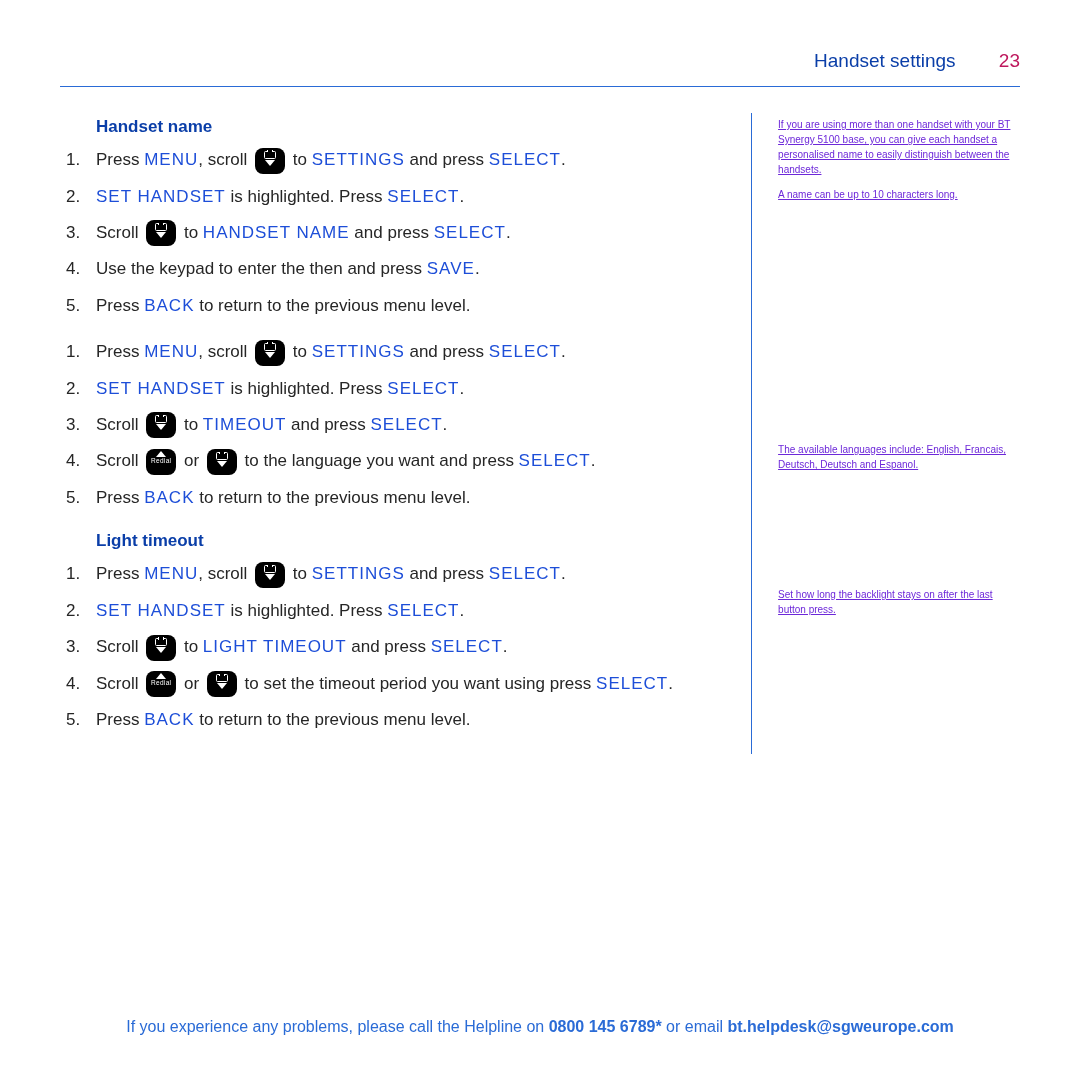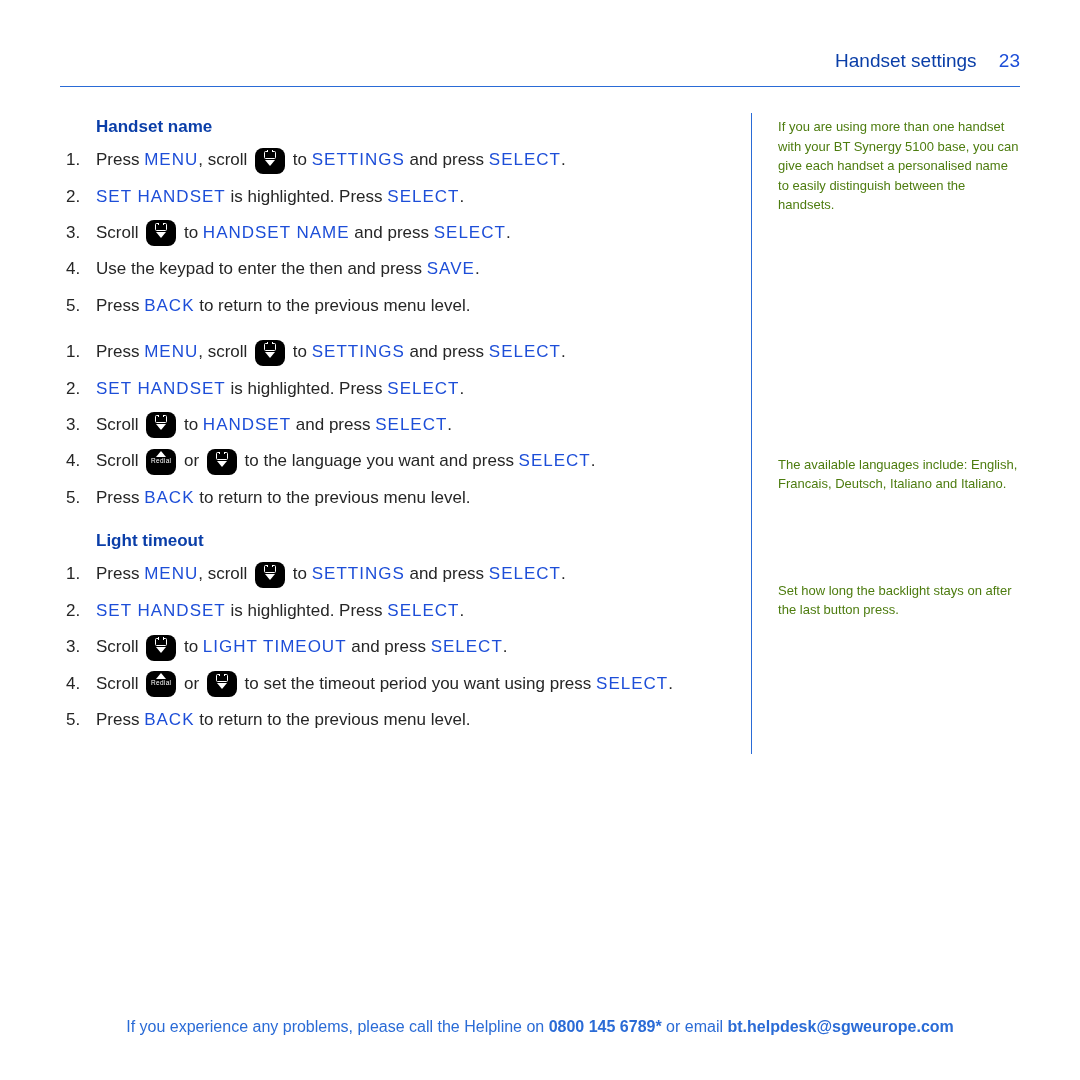--- a/index.html
+++ b/index.html
@@ -19,24 +19,24 @@
     padding: 50px 60px 30px 60px;
   }
   .header {
     text-align: right;
     font-size: 19px;
     margin-bottom: 14px;
   }
   .header .title {
     color: #0a3ea8;
     font-weight: 400;
-    margin-right: 17px;
+    margin-right: 38px;
   }
   .header .pagenum {
-    color: #1d4ed8;
+    color: #be185d;
     font-weight: 400;
   }
   .rule {
     border: none;
     border-top: 1.5px solid #2a6bd6;
     margin: 0 0 26px 0;
   }
   .content {
     display: flex;
     gap: 40px;
@@ -138,28 +138,29 @@
     margin:0 auto 1px auto;
   }
   .key.up .label {
     display:block;
     font-size:6.5px;
     text-align:center;
     letter-spacing: 0.3px;
   }
 
   .note {
-    color: #4d7c0f;
-    font-size: 13px;
+    color: #6d28d9;
+    font-size: 10px;
     line-height: 1.5;
     margin-bottom: 10px;
+    text-decoration: underline;
   }
   .right .note-group1 { margin-top: 0; }
   .right .note-group2 { margin-top: 240px; }
-  .right .note-group3 { margin-top: 87px; }
+  .right .note-group3 { margin-top: 115px; }
 
   .footer {
     position: absolute;
     bottom: 44px;
     left: 0;
     width: 1080px;
     text-align: center;
     font-size: 16px;
     color: #2a6bd6;
   }
@@ -200,21 +201,21 @@
       </ol>
 
       <ol class="steps">
         <li><span class="num">1.</span>
           <span>Press </span><span class="lcd">MENU</span><span>, scroll </span><span class="key down"><span class="top"></span><span class="arrow"></span></span><span> to </span><span class="lcd">SETTINGS</span><span> and press </span><span class="lcd">SELECT</span><span>.</span>
         </li>
         <li><span class="num">2.</span>
           <span class="lcd">SET HANDSET</span><span> is highlighted. Press </span><span class="lcd">SELECT</span><span>.</span>
         </li>
         <li><span class="num">3.</span>
-          <span>Scroll </span><span class="key down"><span class="top"></span><span class="arrow"></span></span><span> to </span><span class="lcd">HANDSET</span><span> and press </span><span class="lcd">SELECT</span><span>.</span>
+          <span>Scroll </span><span class="key down"><span class="top"></span><span class="arrow"></span></span><span> to </span><span class="lcd">TIMEOUT</span><span> and press </span><span class="lcd">SELECT</span><span>.</span>
         </li>
         <li><span class="num">4.</span>
           <span>Scroll </span><span class="key up"><span class="arrow"></span><span class="label">Redial</span></span><span> or </span><span class="key down"><span class="top"></span><span class="arrow"></span></span><span> to the language you want and press </span><span class="lcd">SELECT</span><span>.</span>
         </li>
         <li><span class="num">5.</span>
           <span>Press </span><span class="lcd">BACK</span><span> to return to the previous menu level.</span>
         </li>
       </ol>
 
       <div class="section-heading">Light timeout</div>
@@ -234,23 +235,24 @@
         <li><span class="num">5.</span>
           <span>Press </span><span class="lcd">BACK</span><span> to return to the previous menu level.</span>
         </li>
       </ol>
 
     </div>
 
     <div class="right">
       <div class="note-group1">
         <div class="note">If you are using more than one handset with your BT Synergy 5100 base, you can give each handset a personalised name to easily distinguish between the handsets.</div>
+        <div class="note">A name can be up to 10 characters long.</div>
       </div>
       <div class="note-group2">
-        <div class="note">The available languages include: English, Francais, Deutsch, Italiano and Italiano.</div>
+        <div class="note">The available languages include: English, Francais, Deutsch, Deutsch and Espanol.</div>
       </div>
       <div class="note-group3">
         <div class="note">Set how long the backlight stays on after the last button press.</div>
       </div>
     </div>
 
   </div>
 
   <div class="footer">
     <span>If you experience any problems, please call the Helpline on </span><span class="bold">0800 145 6789*</span><span> or email </span><span class="bold">bt.helpdesk@sgweurope.com</span>

